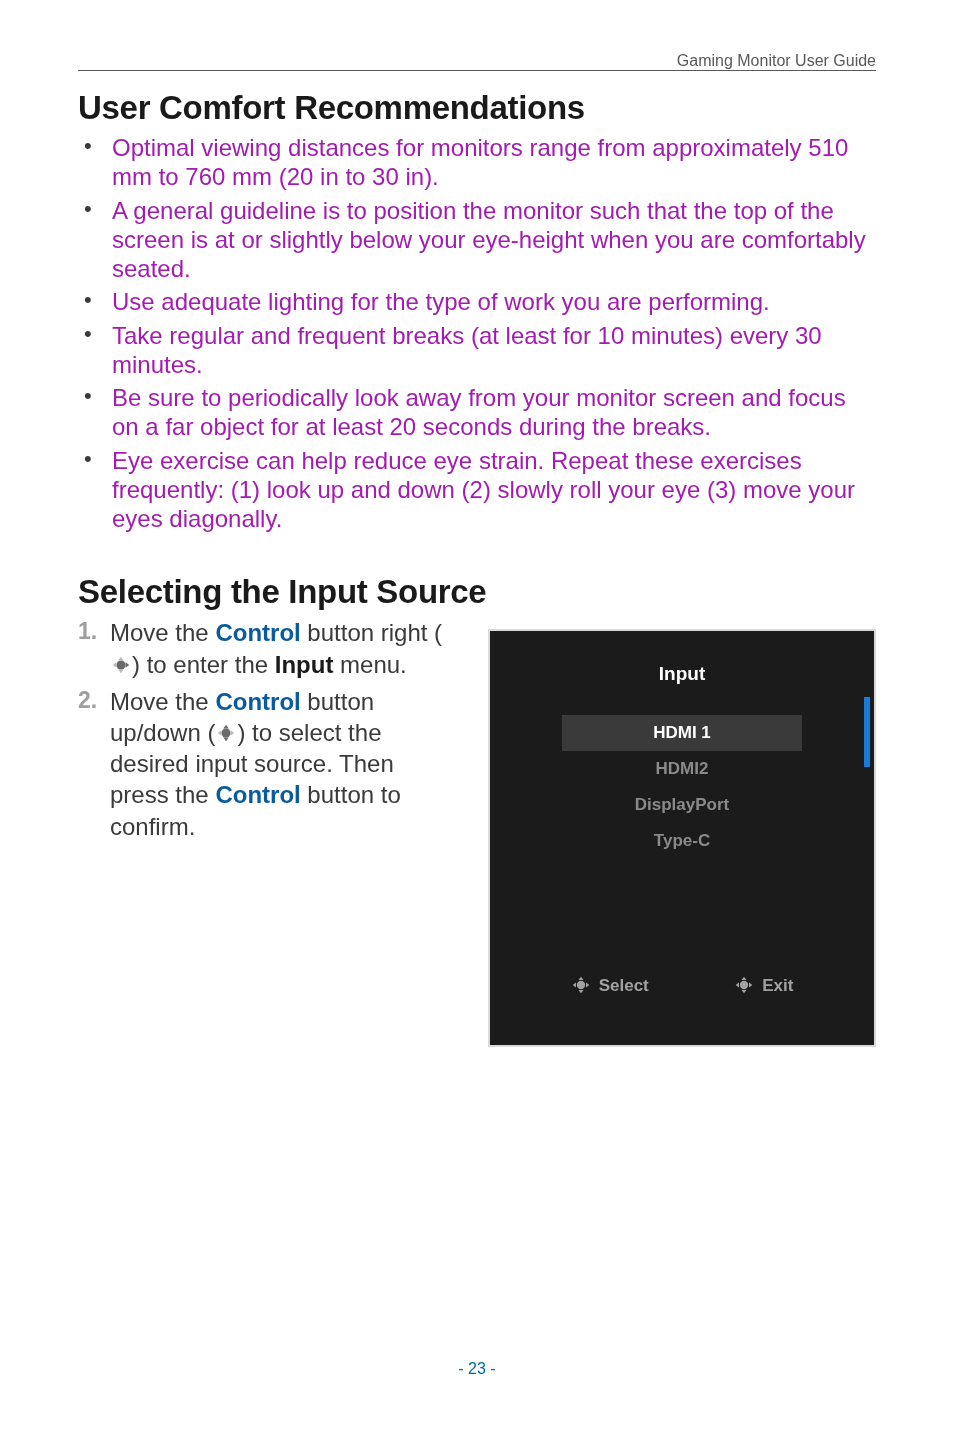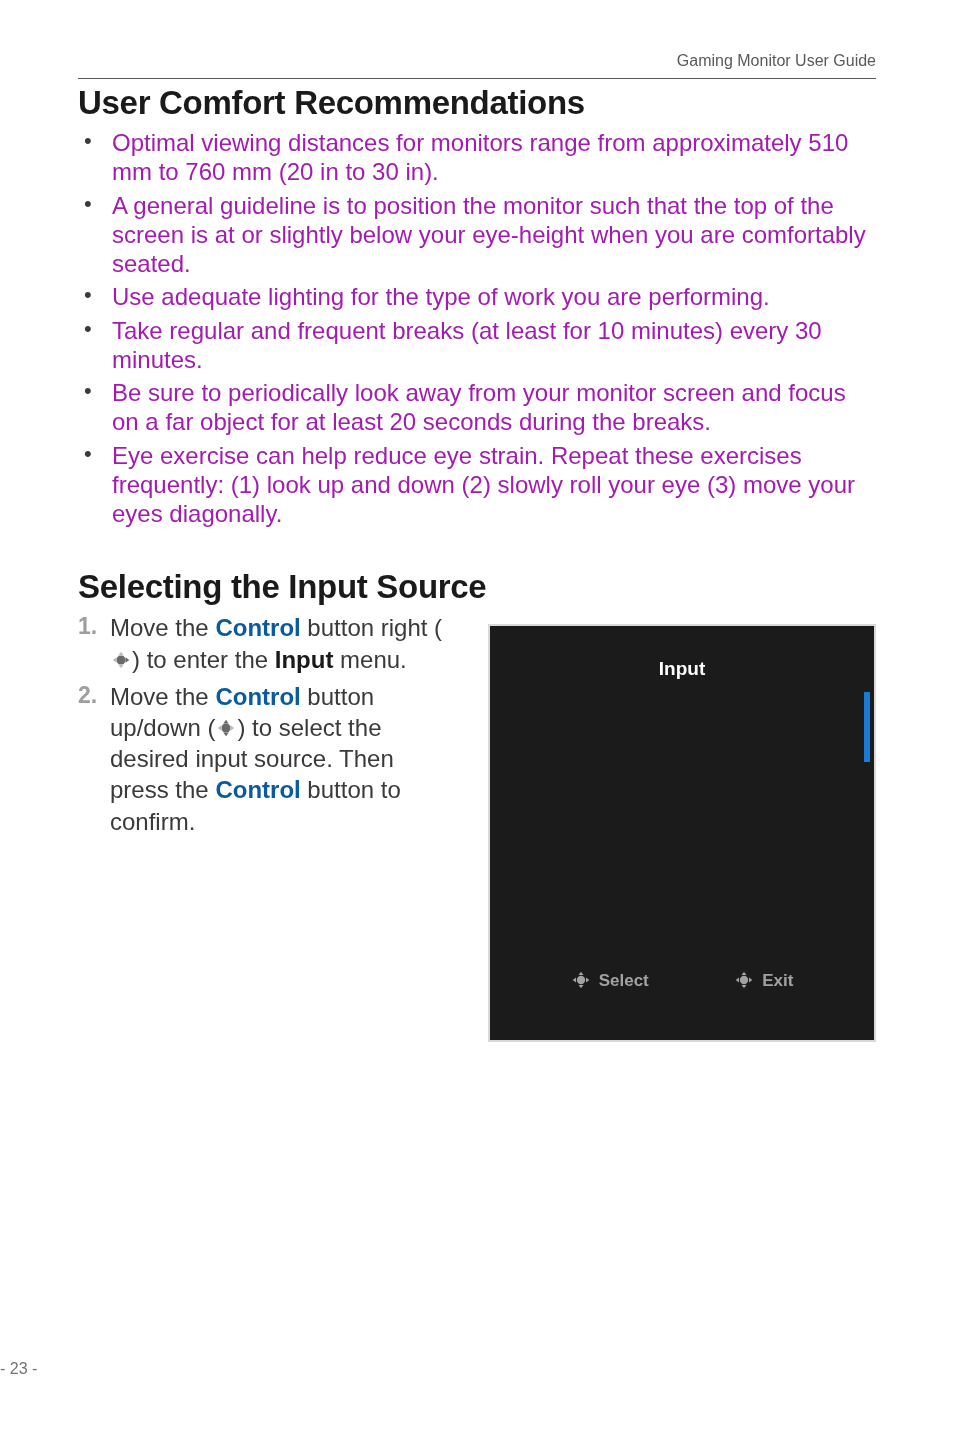--- a/index.html
+++ b/index.html
@@ -13,23 +13,22 @@
   .page {
     width: 954px;
     height: 1438px;
     padding: 52px 78px 0 78px;
     position: relative;
   }
   .running-head {
     text-align: right;
     font-size: 16px;
     color: #595959;
-    padding-bottom: 8px;
     border-bottom: 1px solid #595959;
-    margin-bottom: 5px;
+    margin-bottom: 18px;
   }
   h2.section {
     font-size: 33px;
     font-weight: 700;
     color: #1a1a1a;
     margin-bottom: 6px;
     letter-spacing: -0.3px;
     font-family: Liberation Sans, sans-serif;
   }
   p.intro {
@@ -162,22 +161,23 @@
   .osd-foot-item {
     display: flex;
     align-items: center;
     gap: 6px;
   }
   .footer-page {
     position: absolute;
     bottom: 60px;
     left: 0;
     right: 0;
+    text-align: center;
     font-size: 16px;
-    color: #737373;
+    color: #0369a1;
   }
 </style>
 </head>
 <body>
 
 <div class="page">
 
   <div class="running-head">Gaming Monitor User Guide</div>
 
   <h2 class="section">User Comfort Recommendations</h2>
@@ -213,20 +213,26 @@
                 <path d="M3 12 L7 9 L7 15 Z" fill="#bcbcbc"></path>
                 <path d="M21 12 L17 9 L17 15 Z" fill="#bcbcbc"></path>
               </svg></span><span>) to select the desired input source. Then press the </span><span class="kw-blue">Control</span><span> button to confirm.</span>
         </li>
       </ol>
     </div>
 
     <div class="col-right">
       <div class="osd">
         <div class="osd-title">Input</div>
+        <div class="osd-list">
+          <div class="osd-item selected">HDMI 1</div>
+          <div class="osd-item">HDMI2</div>
+          <div class="osd-item">DisplayPort</div>
+          <div class="osd-item">Type-C</div>
+        </div>
         <div class="osd-scrollbar">
           <div class="osd-scrollbar-thumb"></div>
         </div>
         <div class="osd-footer">
           <div class="osd-foot-item">
             <span class="joy-icon"><svg viewBox="0 0 24 24" width="20" height="20">
                   <circle cx="12" cy="12" r="5" fill="#a2a2a2"></circle>
                   <path d="M12 2 L15 6 L9 6 Z" fill="#a2a2a2"></path>
                   <path d="M12 22 L15 18 L9 18 Z" fill="#a2a2a2"></path>
                   <path d="M2 12 L6 9 L6 15 Z" fill="#a2a2a2"></path>

